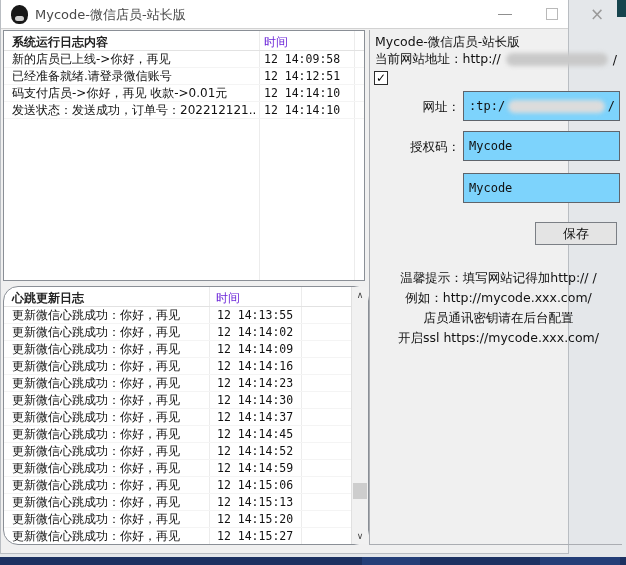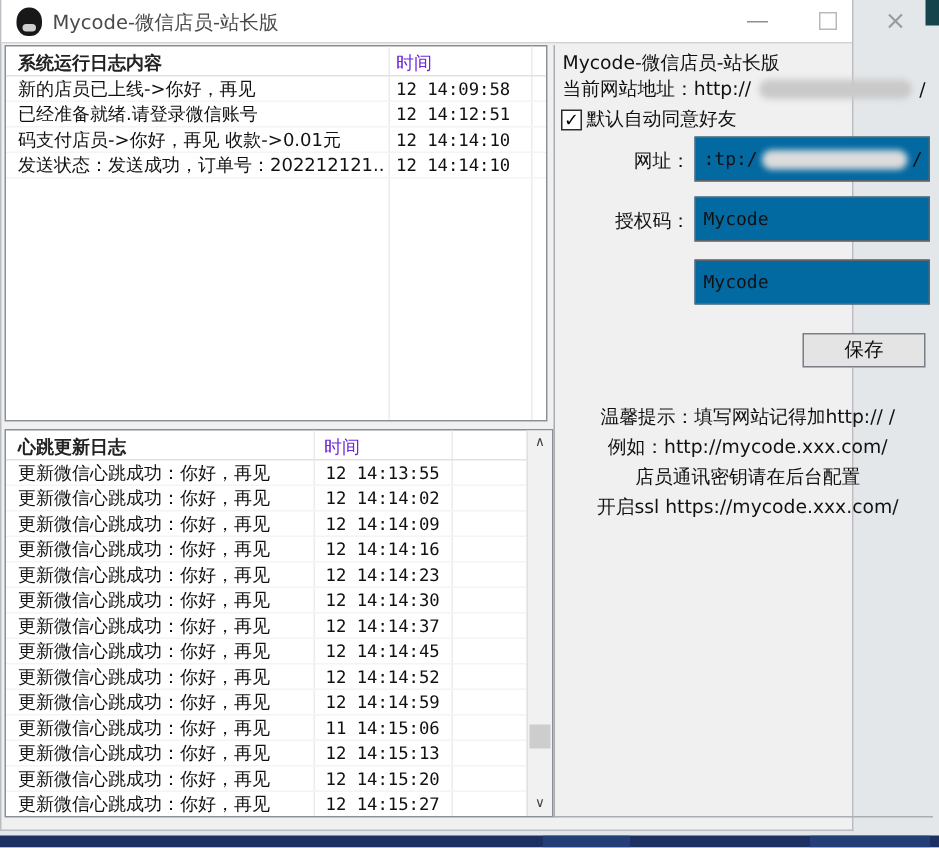--- a/index.html
+++ b/index.html
@@ -42,21 +42,21 @@
   .max-glyph { position:absolute; left:12px; top:8px; width:12px; height:12px;
     border:1px solid #b9b9b9; }
   .close-glyph { font-size:17px; line-height:28px; color:#9a9a9a; display:block; }
   
   .listpanel {
     position:absolute; background:#ffffff;
     border:1px solid #8a8f96;
     font-size:12px;
   }
   .lp-top { left:2px; top:30px; width:362px; height:251px; }
-  .lp-bottom { left:2px; top:286px; width:366px; height:259px; }
+  .lp-bottom { left:2px; top:286px; width:366px; height:259px;border-radius:15px; }
   .lv-header { position:relative; height:20px; border-bottom:1px solid #e2e2e2; }
   .lv-header .h1 { position:absolute; left:8px; top:3px; color:#222;font-weight:bold; }
   .lv-header .h2 { position:absolute; top:3px; color:#6d28d9; }
   .lp-top .h2 { left:260px; }
   .lp-bottom .h2 { left:212px; }
   .lv-rows { position:absolute; left:0; right:0; top:20px; bottom:0; overflow:hidden; }
   .lv-row { position:relative; height:17px; line-height:17px; white-space:nowrap;
     border-bottom:1px solid #f4f4f4; }
   .lv-c1 { position:absolute; left:8px; overflow:hidden; }
   .lv-c2 { position:absolute; font-family:"DejaVu Sans Mono", monospace; font-size:11.5px; }
@@ -92,21 +92,21 @@
   .chk-row { position:absolute; left:4px; top:41px; display:flex; align-items:center; }
   .chk-box { width:14px; height:14px; border:1px solid #2b2b2b; background:#fff;
     font-size:12px; line-height:12px; text-align:center; color:#000; margin-right:3px; }
   .form-row { position:absolute; left:0; width:253px; height:30px; }
   .fr-url { top:61px; } .fr-auth { top:101px; } .fr-key { top:143px; }
   .form-label { position:absolute; left:0; width:90px; top:8px; text-align:right;
     white-space:nowrap; }
   .fr-key .form-label { width:90px; left:-2px; letter-spacing:-0.5px; }
   .form-input {
     position:absolute; left:93px; top:0; width:157px; height:30px;
-    background:#0369a1; border:1px solid #5f646b;
+    background:#7dd3fc; border:1px solid #5f646b;
     font-family:"DejaVu Sans Mono", monospace; font-size:12px; color:#111;
     padding-left:5px; line-height:28px;
   }
   input.form-input { outline:none; }
   .input-composite { display:flex; align-items:center; white-space:nowrap;
     padding-right:4px; }
   .input-composite .redact { flex:1; margin:0 3px; background:#dcdcdc; }
   .save-btn {
     position:absolute; left:165px; top:192px; width:82px; height:23px;
     background:#e4e4e4; border:1px solid #7b7f85;
@@ -228,21 +228,21 @@
           <span class="lv-c2">12 14:14:52</span>
         </div>
 
         <div class="lv-row">
           <span class="lv-c1">更新微信心跳成功：你好，再见</span>
           <span class="lv-c2">12 14:14:59</span>
         </div>
 
         <div class="lv-row">
           <span class="lv-c1">更新微信心跳成功：你好，再见</span>
-          <span class="lv-c2">11 14:15:06</span>
+          <span class="lv-c2">12 14:15:06</span>
         </div>
 
         <div class="lv-row">
           <span class="lv-c1">更新微信心跳成功：你好，再见</span>
           <span class="lv-c2">12 14:15:13</span>
         </div>
 
         <div class="lv-row">
           <span class="lv-c1">更新微信心跳成功：你好，再见</span>
           <span class="lv-c2">12 14:15:20</span>
@@ -264,21 +264,20 @@
     <div class="rp-title">Mycode-微信店员-站长版</div>
 
     <div class="site-line">
       <span>当前网站地址：http://</span>
       <span class="redact"></span>
       <span>/</span>
     </div>
 
     <div class="chk-row">
       <span class="chk-box">✓</span>
-      <span>默认自动同意好友</span>
     </div>
 
     <div class="form-row fr-url">
       <span class="form-label">网址：</span>
       <div class="form-input input-composite">
         <span>:tp:/</span>
         <span class="redact"></span>
         <span>/</span>
       </div>
     </div>

